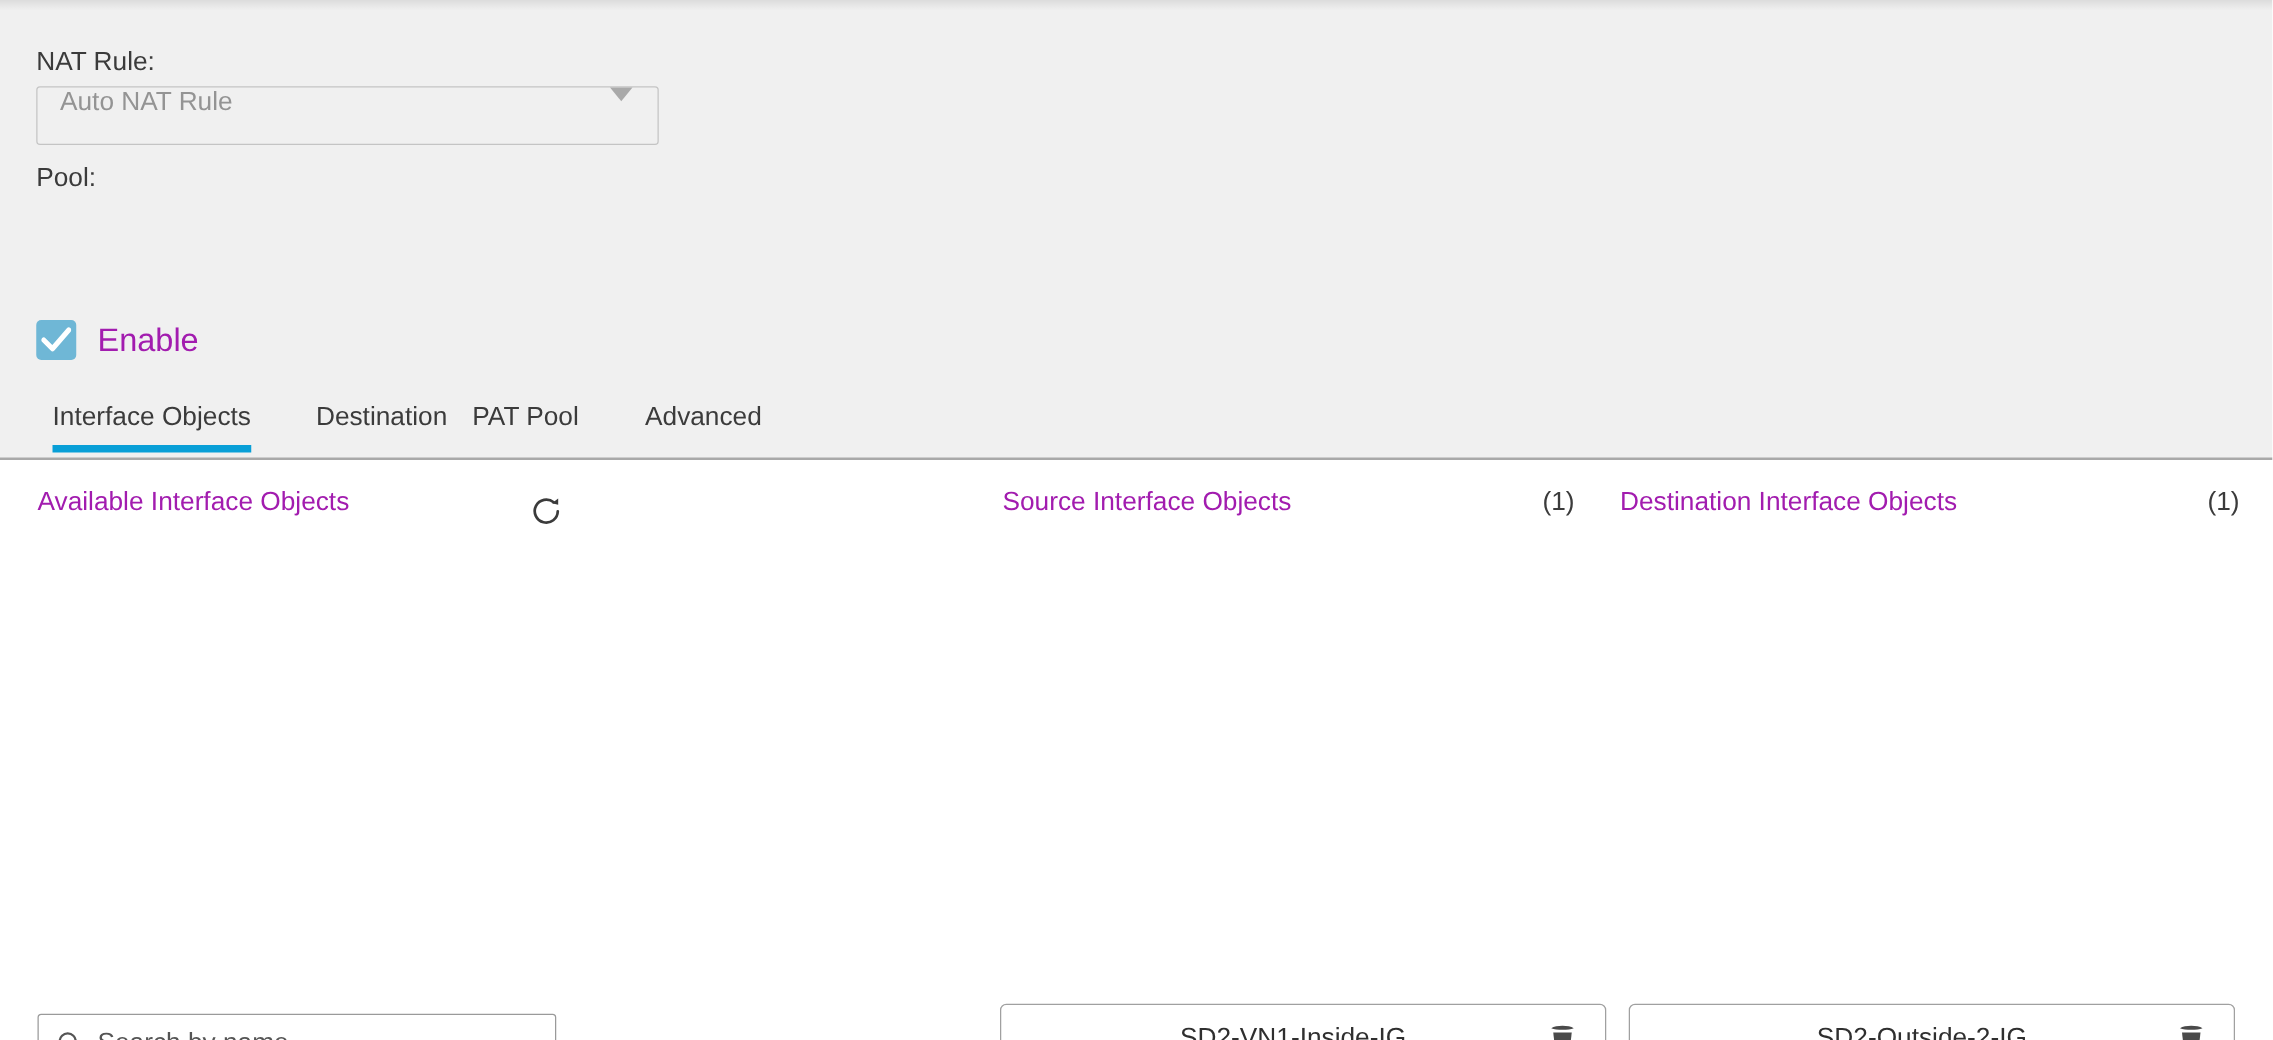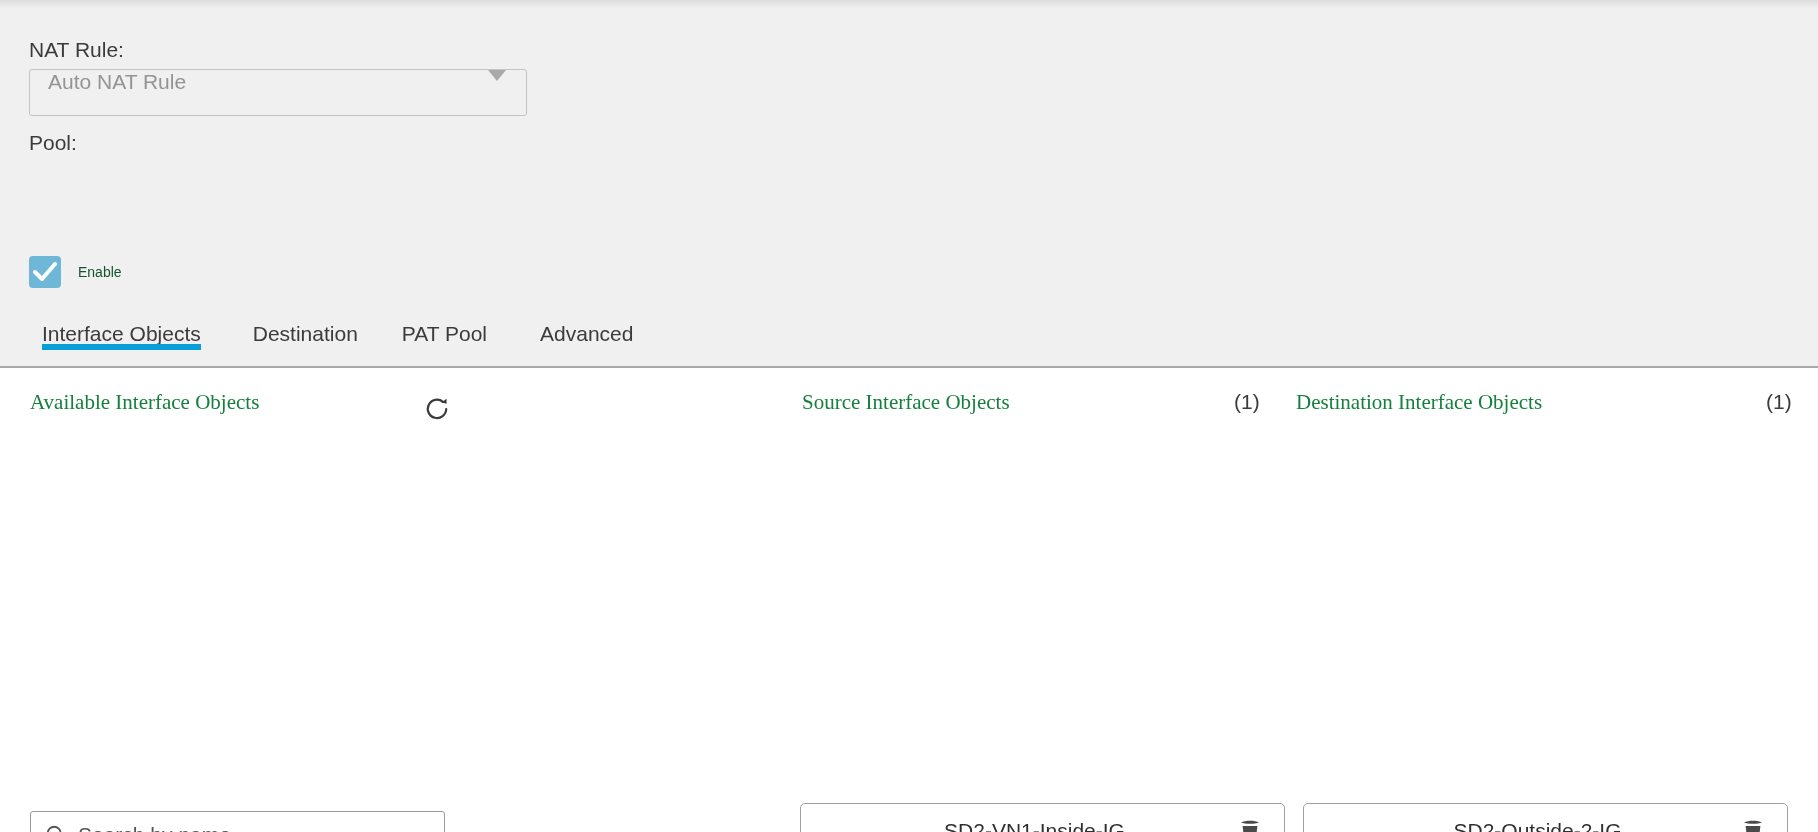--- a/index.html
+++ b/index.html
@@ -83,38 +83,38 @@
   .checkbox-box {
     width: 32px; height: 32px;
     background: #6fb7d6;
     border-radius: 4px;
     position: relative;
     flex: none;
   }
   .checkbox-box svg { position: absolute; left: 4px; top: 5px; }
   .checkbox-label {
     margin-left: 17px;
-    font-size: 14px;
-    color: #14532d;
+    font-size: 26px;
+    color: #a21caf;
   }
 
   
   .tabs {
     position: absolute;
     left: 0; top: 318px;
     width: 1818px;
     height: 50px;
     display: flex;
     align-items: flex-start;
   }
   .tab {
     position: relative;
     font-size: 21px;
     color: #3b3b3b;
-    padding: 4px 0 4px 0;
+    padding: 4px 0 16px 0;
     margin-right: 0;
     white-space: nowrap;
   }
   .tab .tab-underline {
     position: absolute;
     left: 0; right: 0; bottom: 0;
     height: 6px;
     background: #089fd7;
     display: none;
   }
@@ -130,23 +130,22 @@
   .content {
     position: absolute;
     left: 0; top: 368px;
     width: 1818px;
     height: 464px;
     background: #ffffff;
   }
   .panel-title {
     position: absolute;
     font-size: 21px;
-    color: #15803d;
+    color: #a21caf;
     white-space: nowrap;
-    font-family: Liberation Serif, serif;
   }
   .panel-count {
     position: absolute;
     font-size: 21px;
     color: #3b3b3b;
   }
   
   .refresh-icon {
     position: absolute;
     left: 424px; top: 396px;
@@ -234,21 +233,21 @@
 
   <div class="tabs">
     <div class="tab active" style="margin-left:42px;">
       <span>Interface Objects</span>
       <span class="tab-underline"></span>
     </div>
     <div class="tab" style="margin-left:52px;">
       <span>Destination</span>
       
     </div>
-    <div class="tab" style="margin-left:44px;">
+    <div class="tab" style="margin-left:20px;">
       <span>PAT Pool</span>
       
     </div>
     <div class="tab" style="margin-left:53px;">
       <span>Advanced</span>
       
     </div>
   </div>
   <div class="tab-divider"></div>
 

